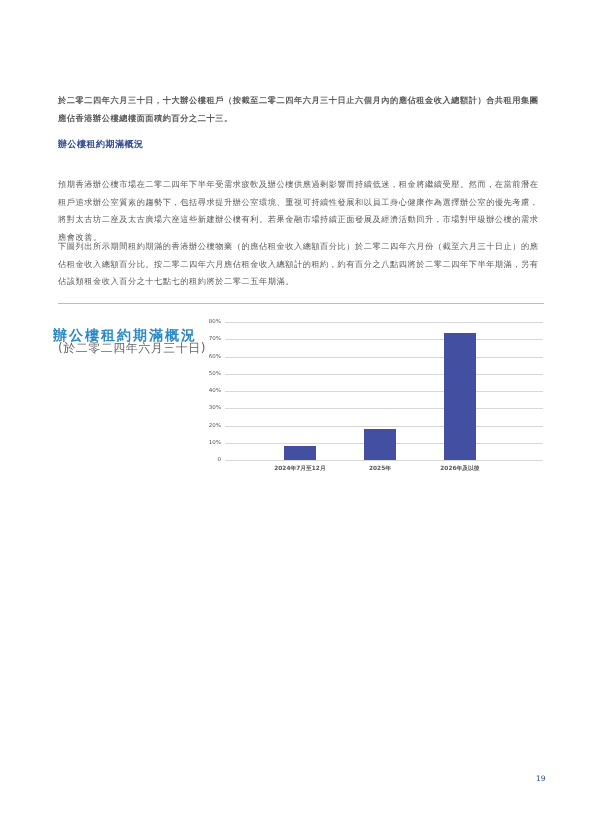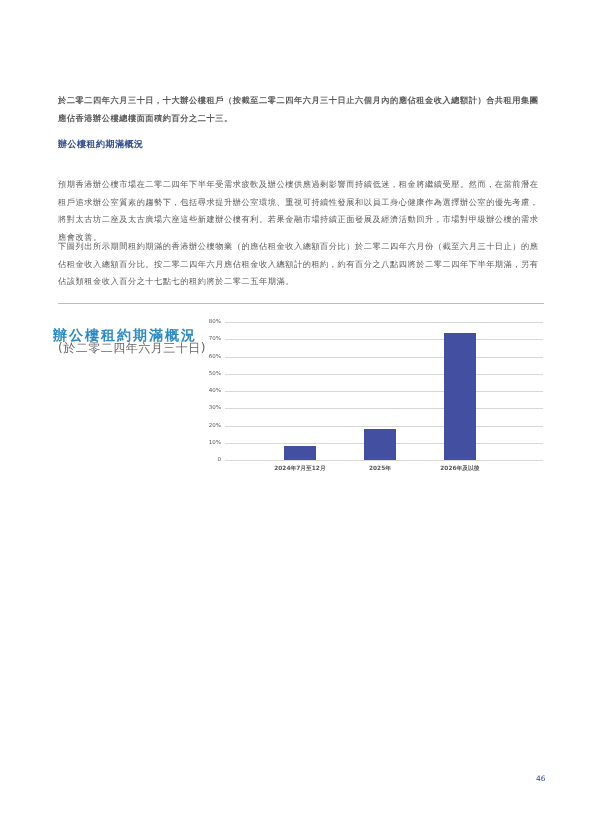--- a/index.html
+++ b/index.html
@@ -56,13 +56,13 @@
     <div class="grid" style="top: 6px;"></div>
     <div class="ytick" style="top: 2px;">80%</div>
     <div class="bar" title="2024年7月至12月: 8.4%" style="left: 89px; top: 129.51px; height: 14.49px; background: rgb(67, 80, 161);"></div>
     <div class="xlabel" style="left: 60px;">2024年7月至12月</div>
     <div class="bar" title="2025年: 17.7%" style="left: 169px; top: 113.468px; height: 30.5325px; background: rgb(67, 80, 161);"></div>
     <div class="xlabel" style="left: 140px;">2025年</div>
     <div class="bar" title="2026年及以後: 73.9%" style="left: 249px; top: 16.5225px; height: 127.478px; background: rgb(67, 80, 161);"></div>
     <div class="xlabel" style="left: 220px;">2026年及以後</div>
   </div>
 
-<div class="page-num">46</div>
+<div class="page-num">19</div>
 
 </body></html>

